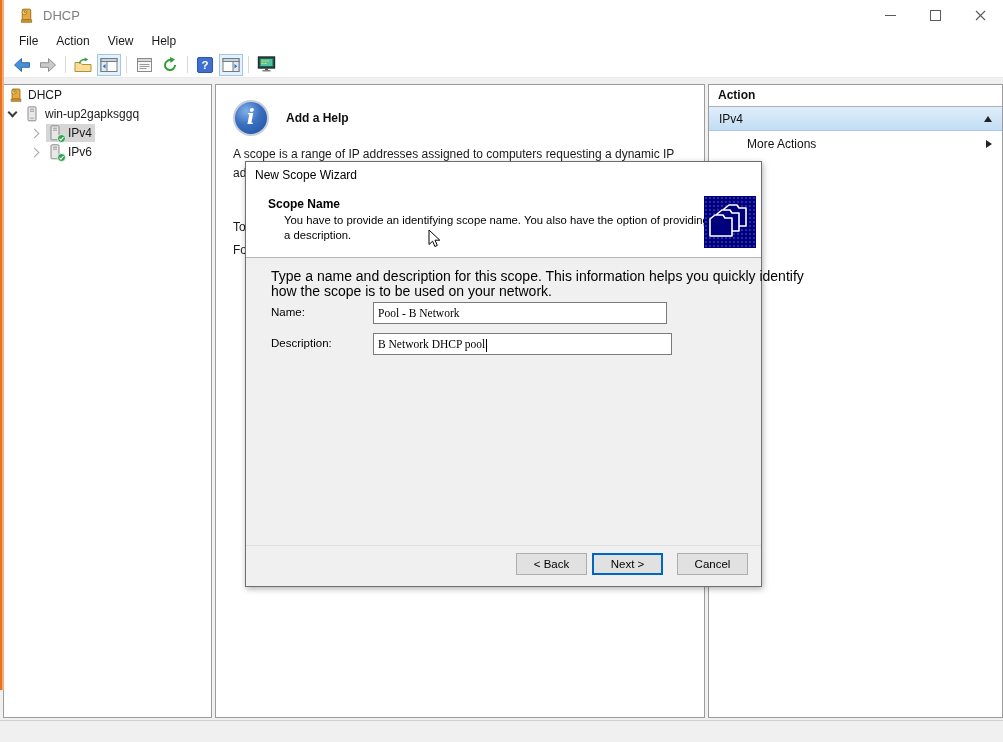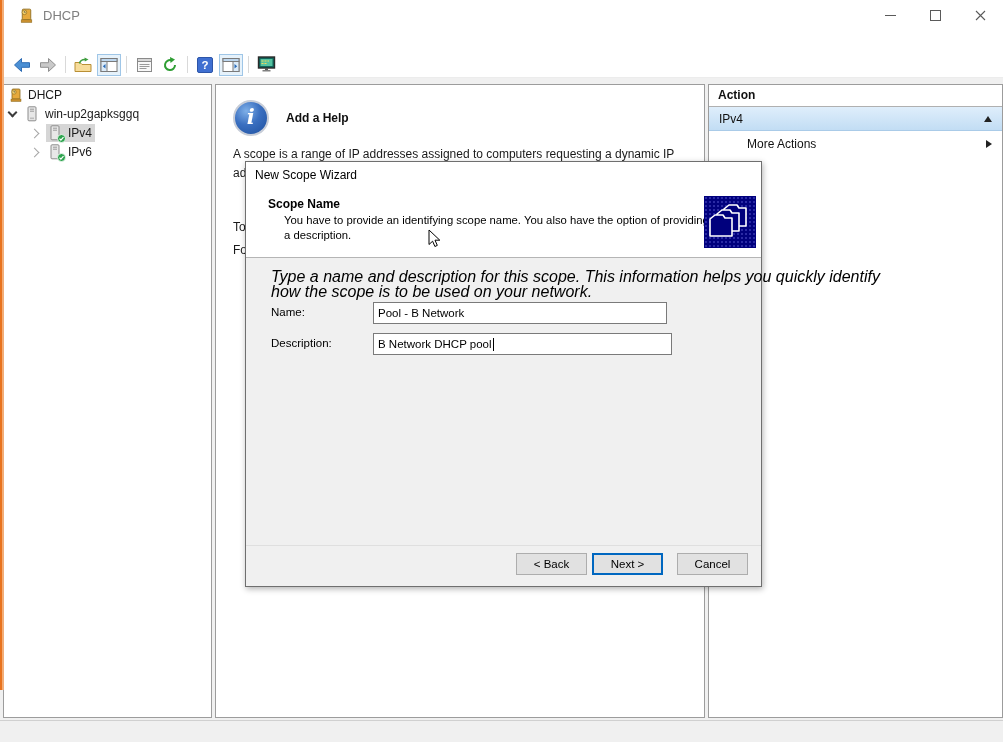--- a/index.html
+++ b/index.html
@@ -67,24 +67,24 @@
   
   .dialog{position:absolute;left:245px;top:161px;width:517px;height:426px;background:#f0f0f0;
     border:1px solid #6f6f6f;box-sizing:border-box;box-shadow:1px 2px 6px rgba(0,0,0,.3);z-index:100;}
   .dlg-titlebar{height:26px;background:#fff;display:flex;align-items:center;padding-left:9px;font-size:12px;color:#000;}
   .dlg-header{position:relative;height:70px;background:#fff;border-bottom:1px solid #b5b5b5;box-sizing:border-box;}
   .dlg-heading{position:absolute;left:22px;top:9px;font-size:12px;font-weight:bold;color:#000;}
   .dlg-sub{position:absolute;left:38px;font-size:11.3px;color:#000;white-space:nowrap;}
   .wizard-icon{position:absolute;right:5px;top:8px;width:52px;height:52px;
     background-color:#00007d;background-image:radial-gradient(#2a2aa4 1px,transparent 1px);background-size:4px 4px;}
   .dlg-body{position:relative;height:287px;}
-  .body-line{position:absolute;left:25px;font-size:16px;color:#000;white-space:nowrap;font-style:italic;}
+  .body-line{position:absolute;left:25px;font-size:14px;color:#000;white-space:nowrap;}
   .fld-label{position:absolute;left:25px;font-size:11.5px;color:#000;}
   .textbox{position:absolute;left:127px;height:20px;background:#fff;border:1px solid #7a7a7a;
-    font-size:11.5px;line-height:20px;padding-left:4px;color:#000;white-space:nowrap;overflow:hidden;}
+    font-size:11.5px;line-height:20px;padding-left:4px;color:#000;white-space:nowrap;overflow:hidden;font-family:Liberation Serif, serif;}
   .caret{display:inline-block;width:1px;height:13px;background:#000;vertical-align:middle;margin-left:1px;}
   .dlg-footer{position:relative;height:42px;border-top:1px solid #dfdfdf;}
   .btn{position:absolute;top:7px;width:71px;height:22px;background:#e1e1e1;border:1px solid #adadad;
     font-family:"Liberation Sans",sans-serif;font-size:11.5px;color:#000;padding:0;}
   .btn-default{border:2px solid #0067c0;}
 
   .cursor{position:absolute;left:428px;top:229px;z-index:300;}
 </style>
 </head>
 <body>
@@ -111,20 +111,26 @@
           <span class="glyph-max"></span>
         </div>
       <div class="wc">
         <svg width="11" height="11" viewBox="0 0 11 11">
           <path d="M1 1 L10 10 M10 1 L1 10" stroke="#5a5a5a" stroke-width="1.1"></path>
         </svg>
       </div>
     </div>
   </div>
 
+  <div class="menubar">
+    <span class="menu-item">File</span>
+    <span class="menu-item">Action</span>
+    <span class="menu-item">View</span>
+    <span class="menu-item">Help</span>
+  </div>
 
   <div class="toolbar">
     <div class="tb-btn">
       <svg width="18" height="16" viewBox="0 0 18 16">
         <path d="M8.5 1.5 L1.5 8 L8.5 14.5 V10.3 H16.5 V5.7 H8.5 Z" fill="#4a8fd4" stroke="#2e6cb4"></path>
       </svg>
     </div>
     <div class="tb-btn">
       <svg width="18" height="16" viewBox="0 0 18 16">
         <path d="M9.5 1.5 L16.5 8 L9.5 14.5 V10.3 H1.5 V5.7 H9.5 Z" fill="#c9c9c9" stroke="#909090"></path>

